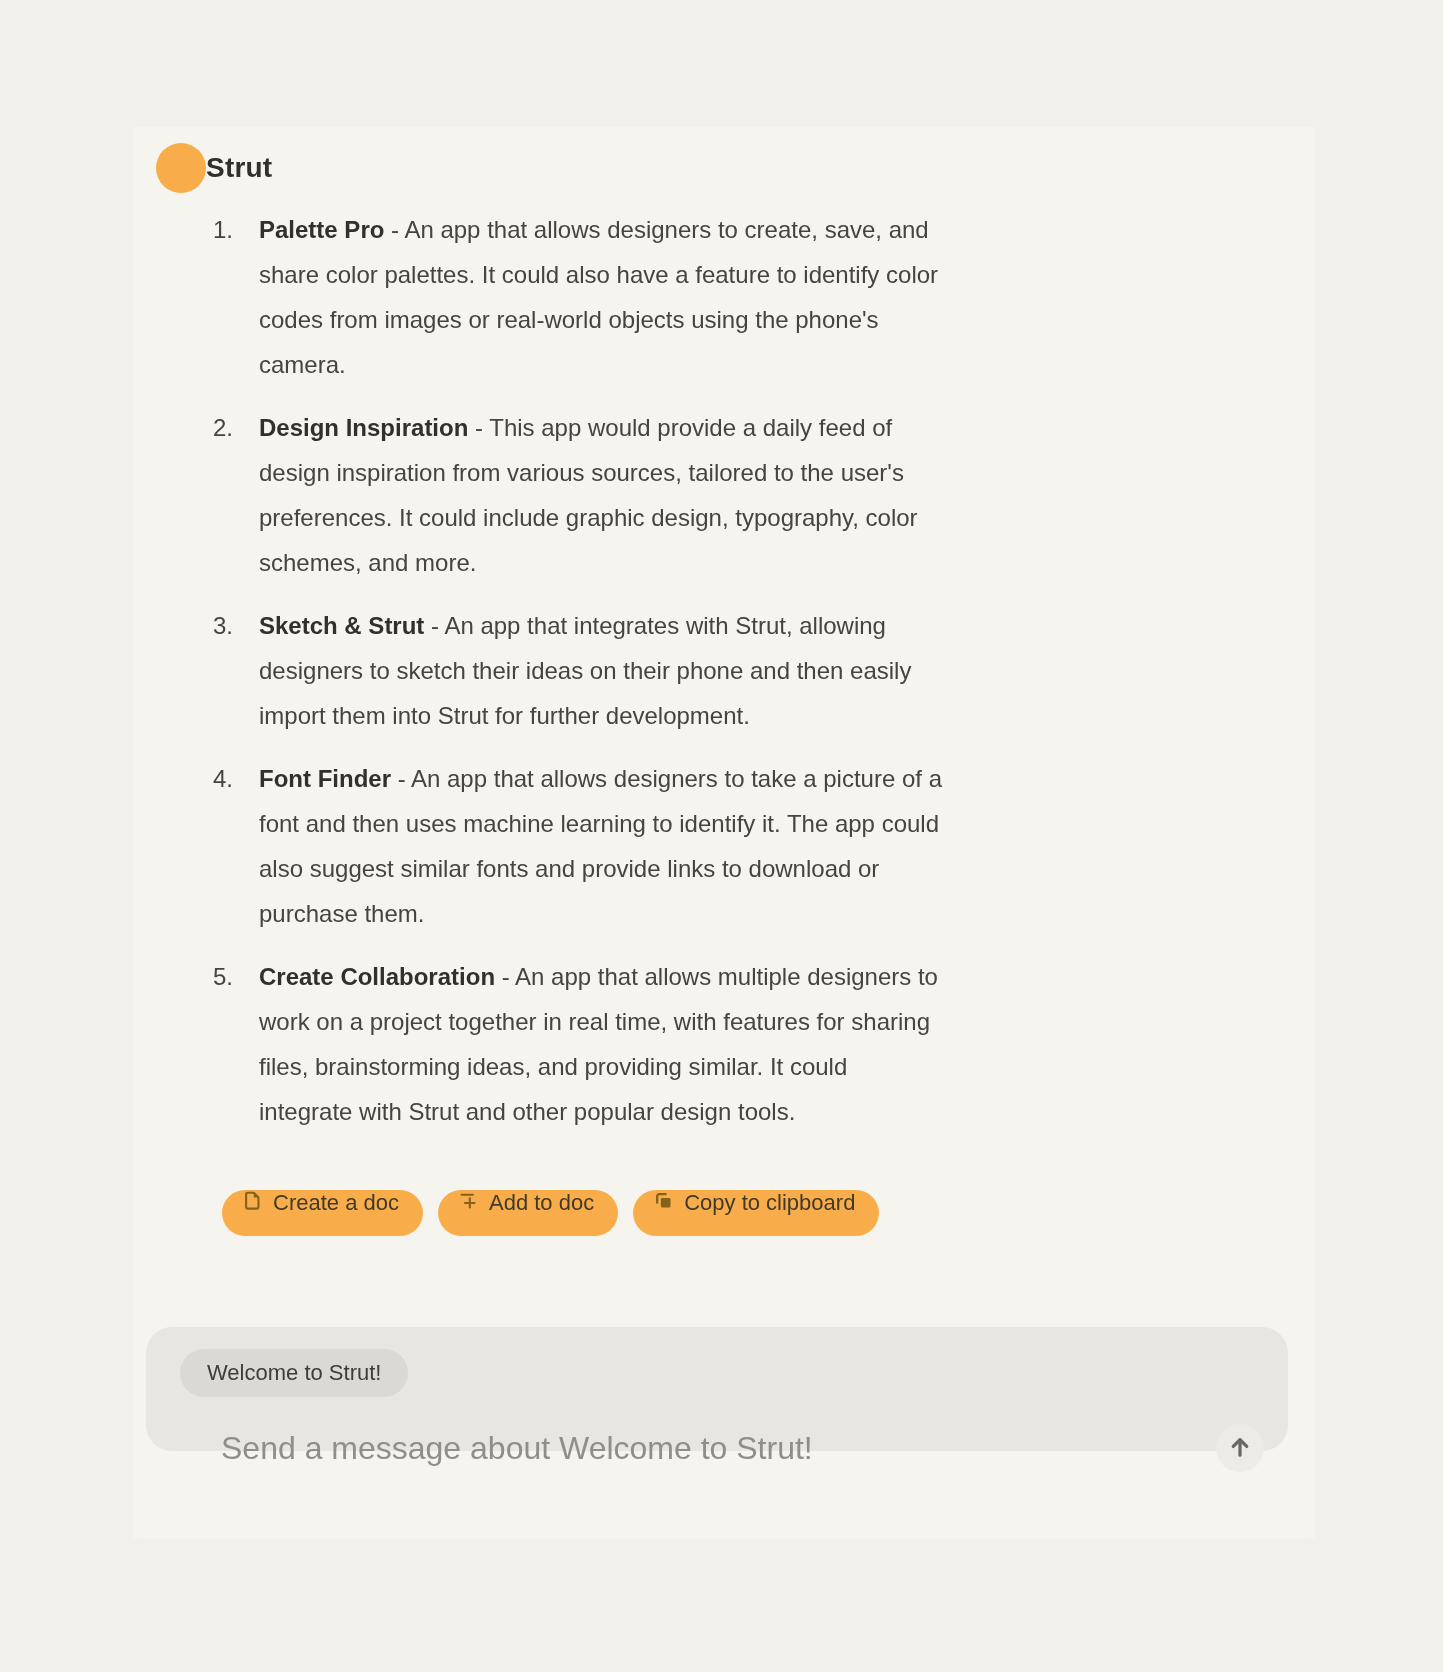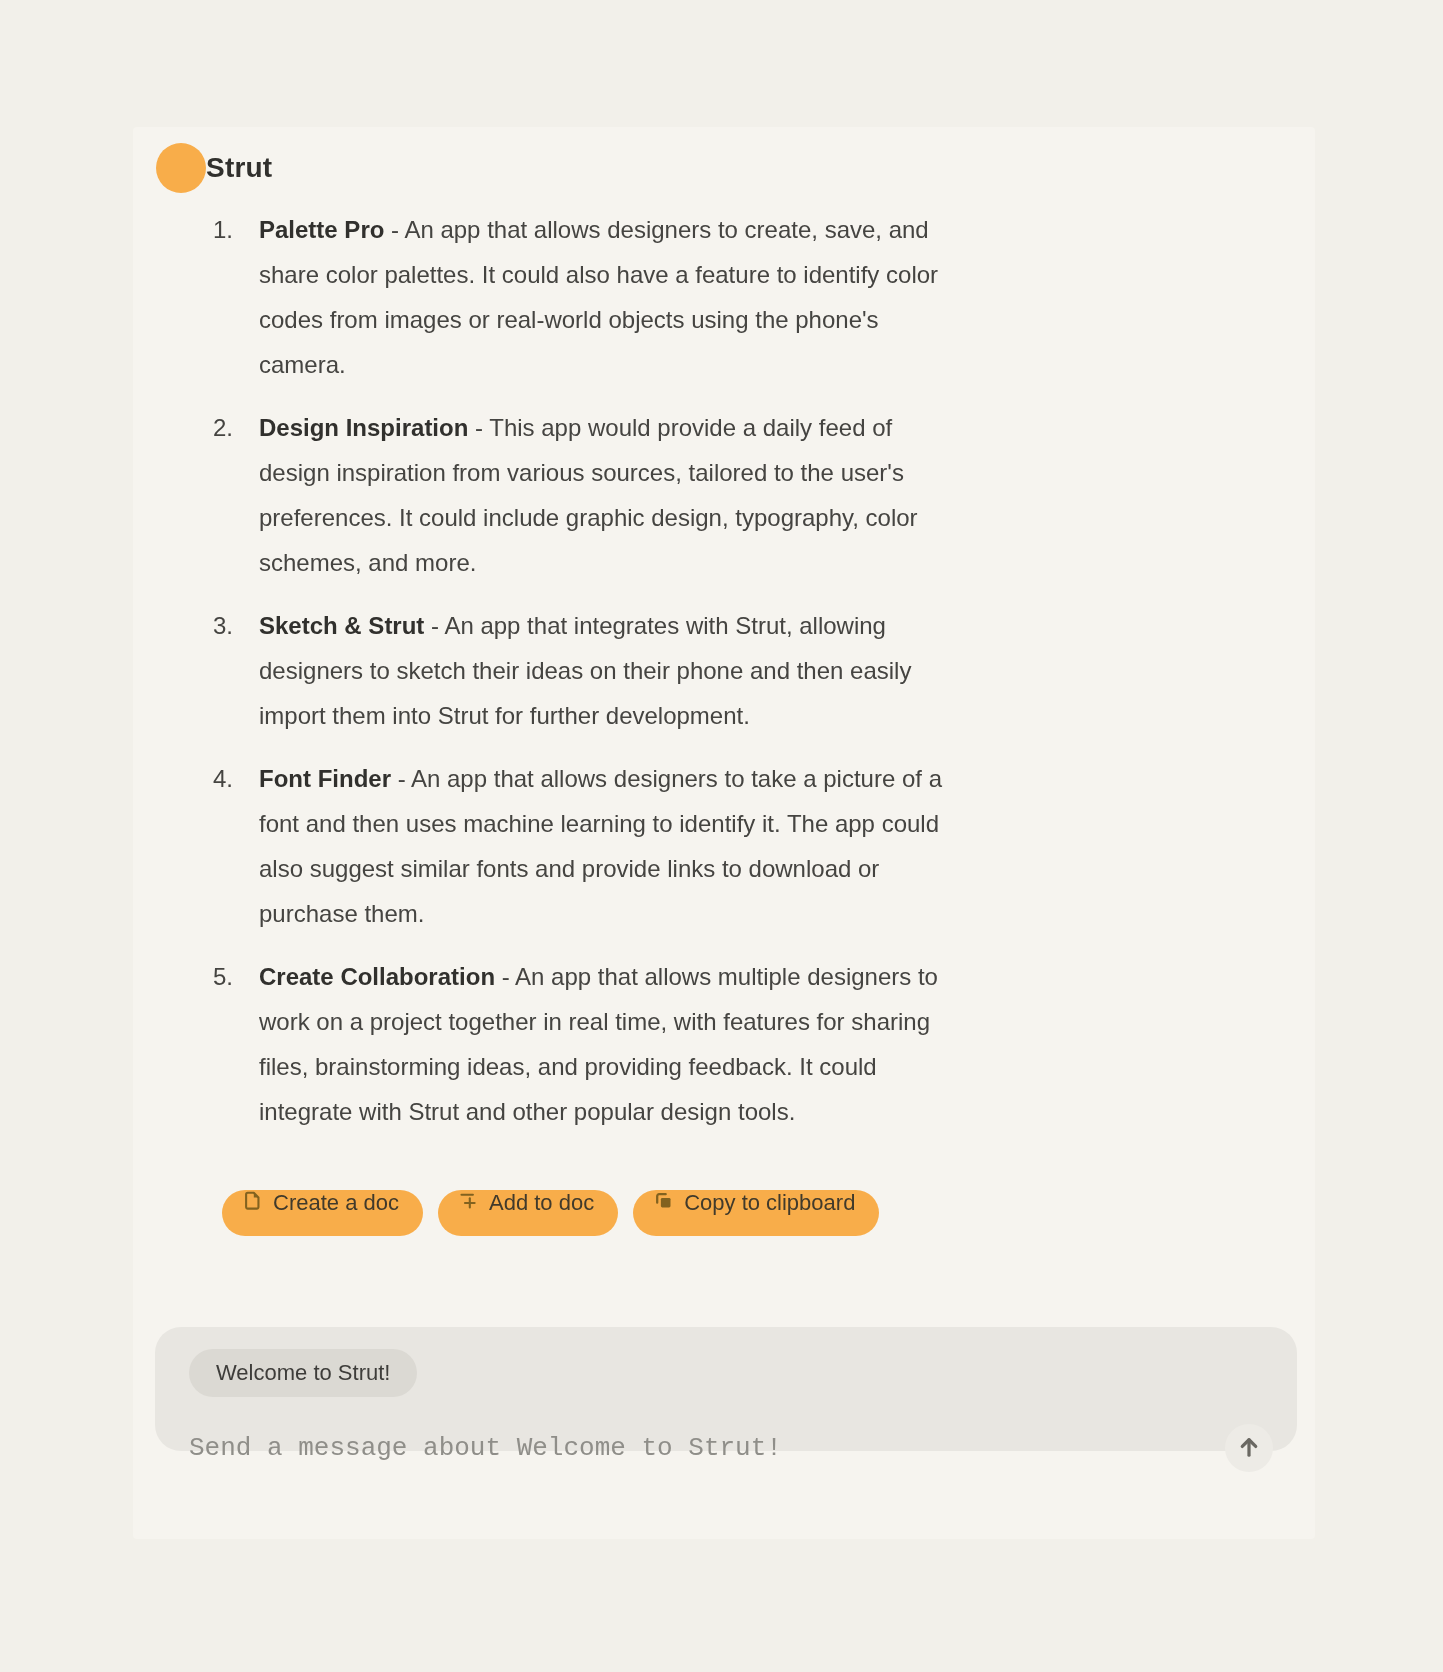--- a/index.html
+++ b/index.html
@@ -45,36 +45,36 @@
   }
   .action-btn{
     display:flex; gap:10px;
     height:46px; padding:0 24px 0 20px;
     background:var(--accent); border:none; border-radius:23px;
     font-family:inherit; font-size:22px; color:var(--button-text);
     cursor:pointer;
   }
   .action-btn svg{ display:block; }
   .composer{
-    position:absolute; left:22px; top:1200px; width:1142px; height:124px;
+    position:absolute; left:13px; top:1200px; width:1142px; height:124px;
     background:var(--composer-bg); border-radius:26px;
   }
   .context-chip{
     position:absolute; left:34px; top:22px;
     background:var(--chip-bg); color:var(--chip-text);
     font-size:22px; line-height:48px; padding:0 27px; border-radius:24px;
     cursor:pointer;
   }
   .input-row{
     position:absolute; left:34px; right:24px; top:96px; height:50px;
     display:flex; align-items:center; gap:12px;
   }
   .message-input{
     flex:1; background:transparent; border:none; outline:none;
-    font-family:Liberation Mono, monospace; font-size:26px; color:var(--text);
+    font-family:Liberation Sans, sans-serif; font-size:32px; color:var(--text);margin-left:41px;
   }
   .message-input::placeholder{ color:var(--placeholder); opacity:1; }
   .send-btn{
     width:48px; height:48px; border-radius:50%; border:none;
     background:var(--send-circle); cursor:pointer; flex:0 0 auto;
     display:flex; align-items:center; justify-content:center;
   }
 </style>
 </head>
 <body>
@@ -111,21 +111,21 @@
       <span class="item-num">4.</span>
       <span class="item-text"><b>Font Finder</b><span> - An app that allows designers to take a picture of a
 font and then uses machine learning to identify it. The app could
 also suggest similar fonts and provide links to download or
 purchase them.</span></span>
     </li>
     <li>
       <span class="item-num">5.</span>
       <span class="item-text"><b>Create Collaboration</b><span> - An app that allows multiple designers to
 work on a project together in real time, with features for sharing
-files, brainstorming ideas, and providing feedback. It could
+files, brainstorming ideas, and providing similar. It could
 integrate with Strut and other popular design tools.</span></span>
     </li>
   </ol>
 
   <div class="actions">
     <button class="action-btn">
       <span>
         <svg width="21" height="21" viewBox="0 0 24 24" fill="none">
           <path d="M6.5 3.2h7l5.3 5.3v11a1.8 1.8 0 0 1-1.8 1.8H6.5a1.8 1.8 0 0 1-1.8-1.8V5a1.8 1.8 0 0 1 1.8-1.8z" stroke="var(--button-icon)" stroke-width="2.4" stroke-linejoin="round"></path>
           <path d="M13.5 3.2v5.3h5.3z" fill="var(--button-icon)"></path>

